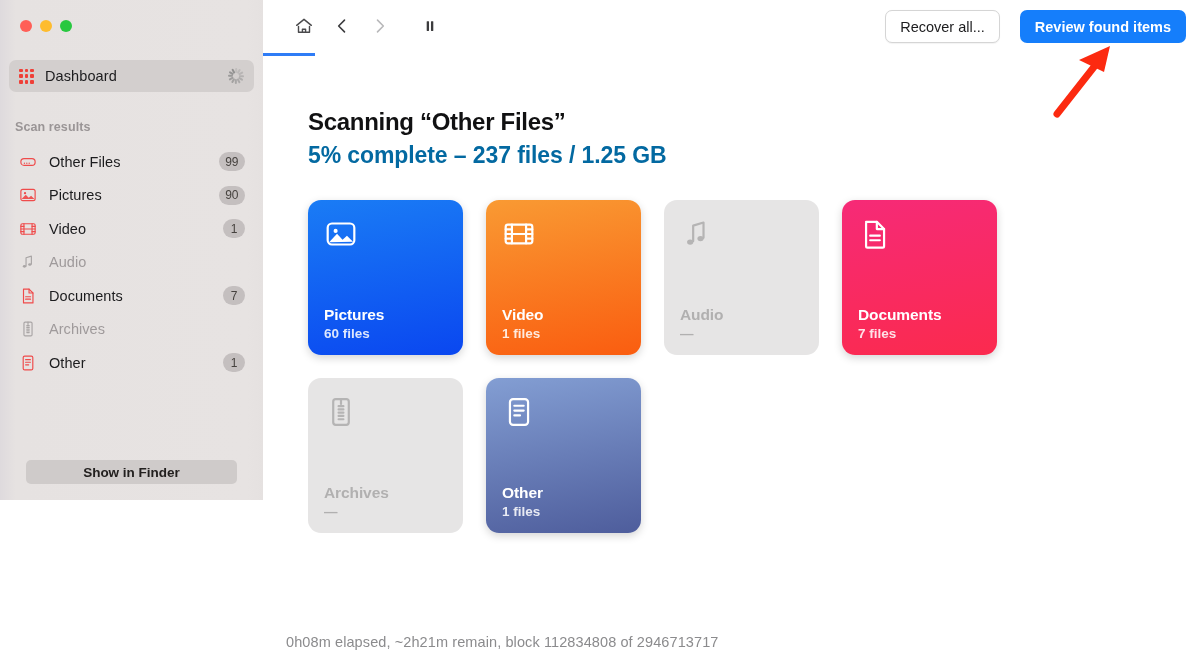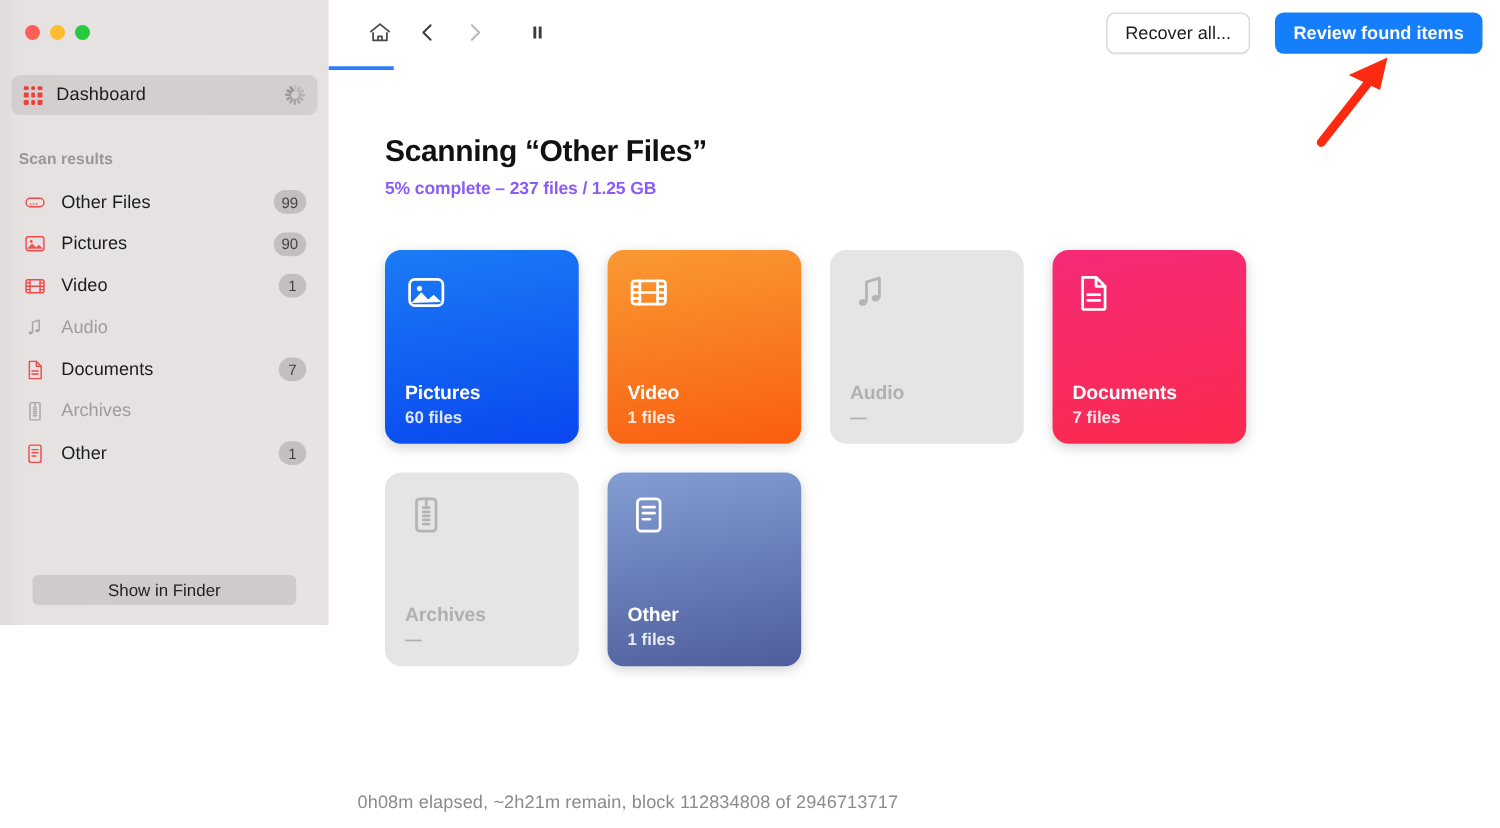--- a/index.html
+++ b/index.html
@@ -59,21 +59,21 @@
     background: #c4bfbf; border-radius: 10px; color: #46423f;
     font-size: 12px; font-weight: 500; display: flex; align-items: center; justify-content: center;
   }
 
   .finder-btn {
     position: absolute; left: 26px; bottom: 16px;
     width: 211px; height: 24px;
     background: #cfcbca; border-radius: 5px;
     font-size: 13.5px; color: #23201f;
     display: flex; align-items: center; justify-content: center;
-    border: none; font-family: inherit;
+    border: none; font-family: inherit; font-weight: bold;
   }
 
   
   .main { position: relative; flex: 1; height: 662px; background: #fff; }
 
   .toolbar { position: absolute; top: 0; left: 0; right: 0; height: 55px; }
   .tb-icons { position: absolute; left: 22px; top: 12px; display: flex; align-items: center; }
   .tb-btn { width: 38px; height: 28px; display: flex; align-items: center; justify-content: center; }
   .tab-underline { position: absolute; left: 0; top: 53px; width: 52px; height: 2.5px; background: #2f7cf6; }
 
@@ -84,21 +84,21 @@
     display: flex; align-items: center; box-shadow: 0 0.5px 1px rgba(0,0,0,.05);
   }
   .btn-primary {
     height: 33px; padding: 0 15px; background: #157efb; border: none;
     border-radius: 7px; font-size: 14.5px; color: #fff; font-weight: 600; font-family: inherit;
     display: flex; align-items: center;
   }
 
   .heading { position: absolute; left: 45px; top: 72px; margin-top: 36px; }
   .h-title { font-size: 24px; font-weight: 700; color: #111112; letter-spacing: -.3px; }
-  .h-sub { margin-top: 6px; font-size: 14px; font-weight: 700; color: #8b5cf6; letter-spacing: -.1px; }
+  .h-sub { margin-top: 6px; font-size: 23px; font-weight: 700; color: #0369a1; letter-spacing: -.1px; }
 
   
   .tiles { position: absolute; left: 45px; top: 200px; width: 732px;
            display: grid; grid-template-columns: repeat(4, 155px); gap: 23px 23px; }
   .tile {
     width: 155px; height: 155px; border-radius: 13px; position: relative;
     padding: 17px 16px 14px 16px; display: flex; flex-direction: column;
   }
   .tile.shadowed { box-shadow: 0 3px 9px rgba(0,0,0,.17); }
   .tile-ico { width: 34px; height: 34px; }

